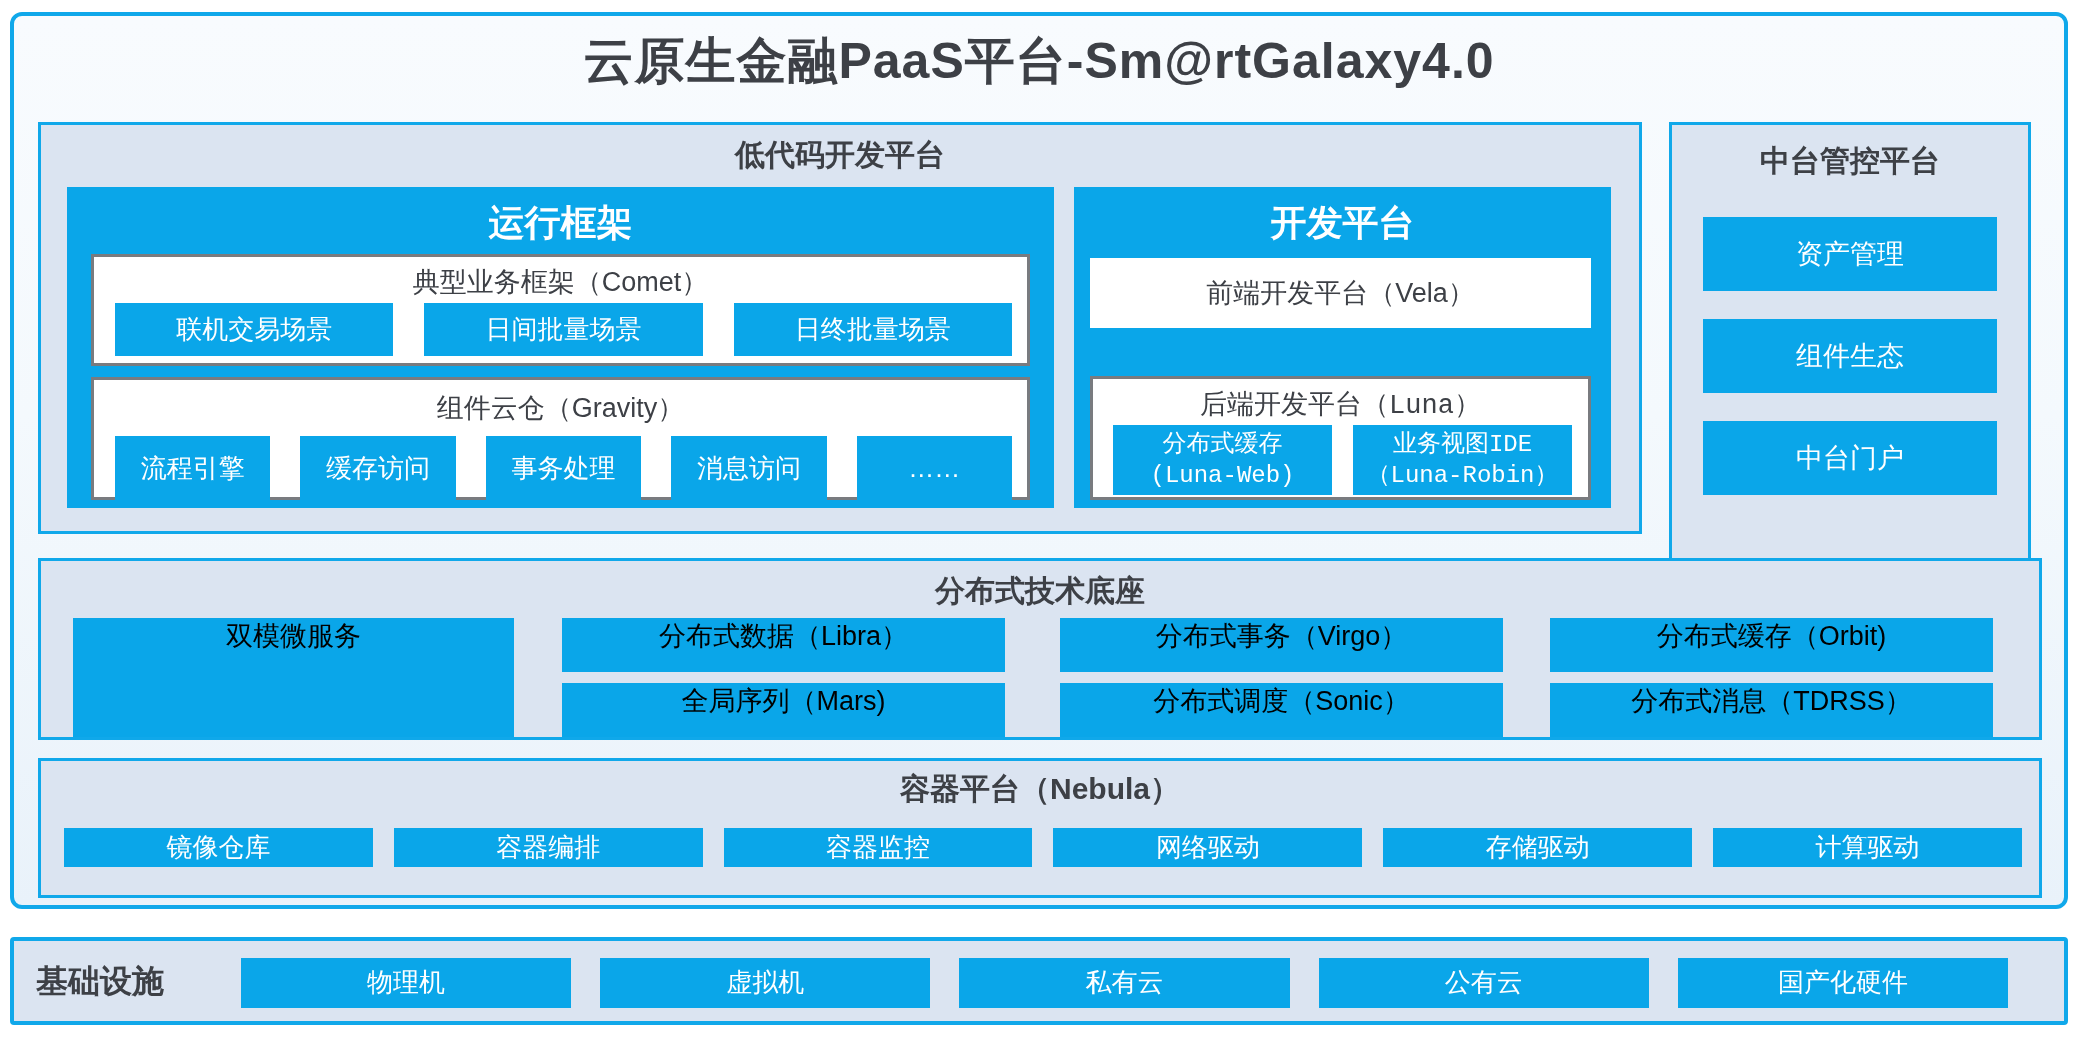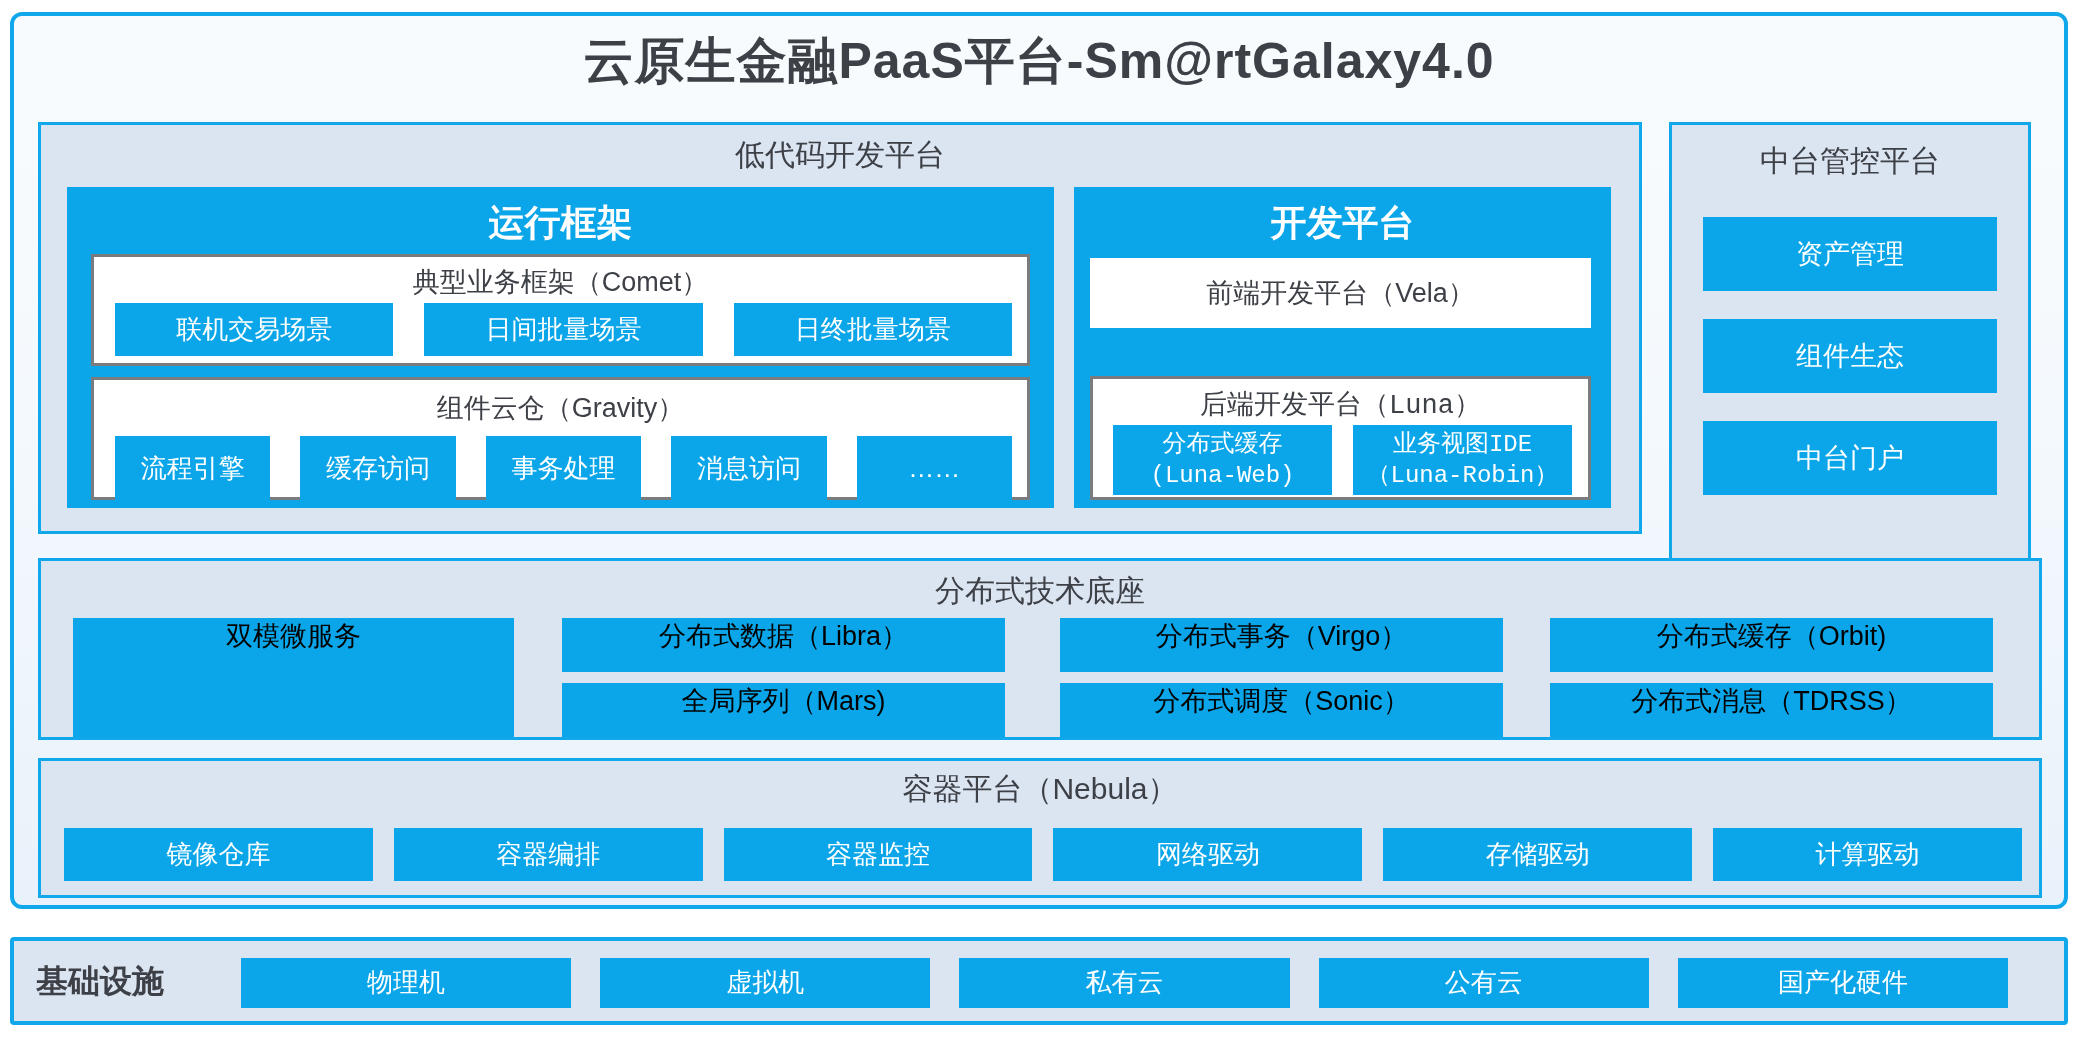--- a/index.html
+++ b/index.html
@@ -27,21 +27,21 @@
     position:absolute;left:10px;top:28px;width:2058px;
     text-align:center;font-size:50px;font-weight:bold;color:var(--dark);
     letter-spacing:1px;
   }
 
   .panel{
     position:absolute;background:var(--panel-bg);
     border:3px solid var(--blue-brd);
   }
   .panel-title{
-    text-align:center;font-size:30px;font-weight:normal;color:var(--dark);
+    text-align:center;font-size:30px;font-weight:bold;color:var(--dark);
     padding-top:10px;
   }
 
   
   .lowcode{left:38px;top:122px;width:1604px;height:412px;}
   .midplat{left:1669px;top:122px;width:362px;height:520px;}
 
   .bluebox{position:absolute;background:var(--blue);}
   .runtime{left:26px;top:62px;width:987px;height:321px;}
   .devplat{left:1033px;top:62px;width:537px;height:321px;}
@@ -101,21 +101,21 @@
   .c1r1{left:521px;top:57px;width:443px;height:54px;}
   .c1r2{left:521px;top:122px;width:443px;height:54px;}
   .c2r1{left:1019px;top:57px;width:443px;height:54px;}
   .c2r2{left:1019px;top:122px;width:443px;height:54px;}
   .c3r1{left:1509px;top:57px;width:443px;height:54px;}
   .c3r2{left:1509px;top:122px;width:443px;height:54px;}
 
   
   .containerp{left:38px;top:758px;width:2004px;height:140px;}
   .containerp .panel-title{padding-top:8px;}
-  .ct-row{left:23px;right:17px;top:67px;height:53px;gap:21px;}
+  .ct-row{left:23px;right:17px;top:67px;height:39px;gap:21px;}
 
   
   .infra{
     left:10px;top:937px;width:2058px;height:88px;
     border-width:4px;border-radius:4px;
   }
   .infra-title{
     position:absolute;left:22px;top:0;height:80px;line-height:80px;
     font-size:32px;font-weight:bold;color:var(--dark);
   }

